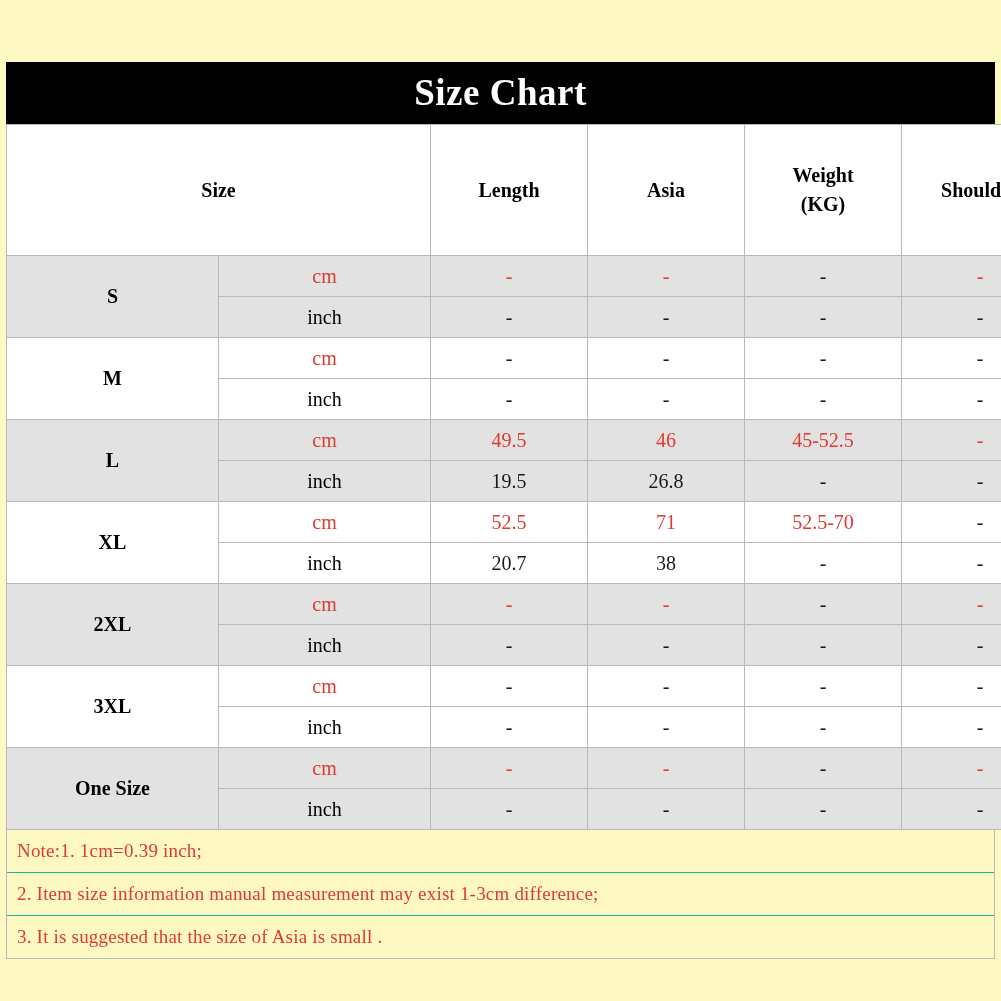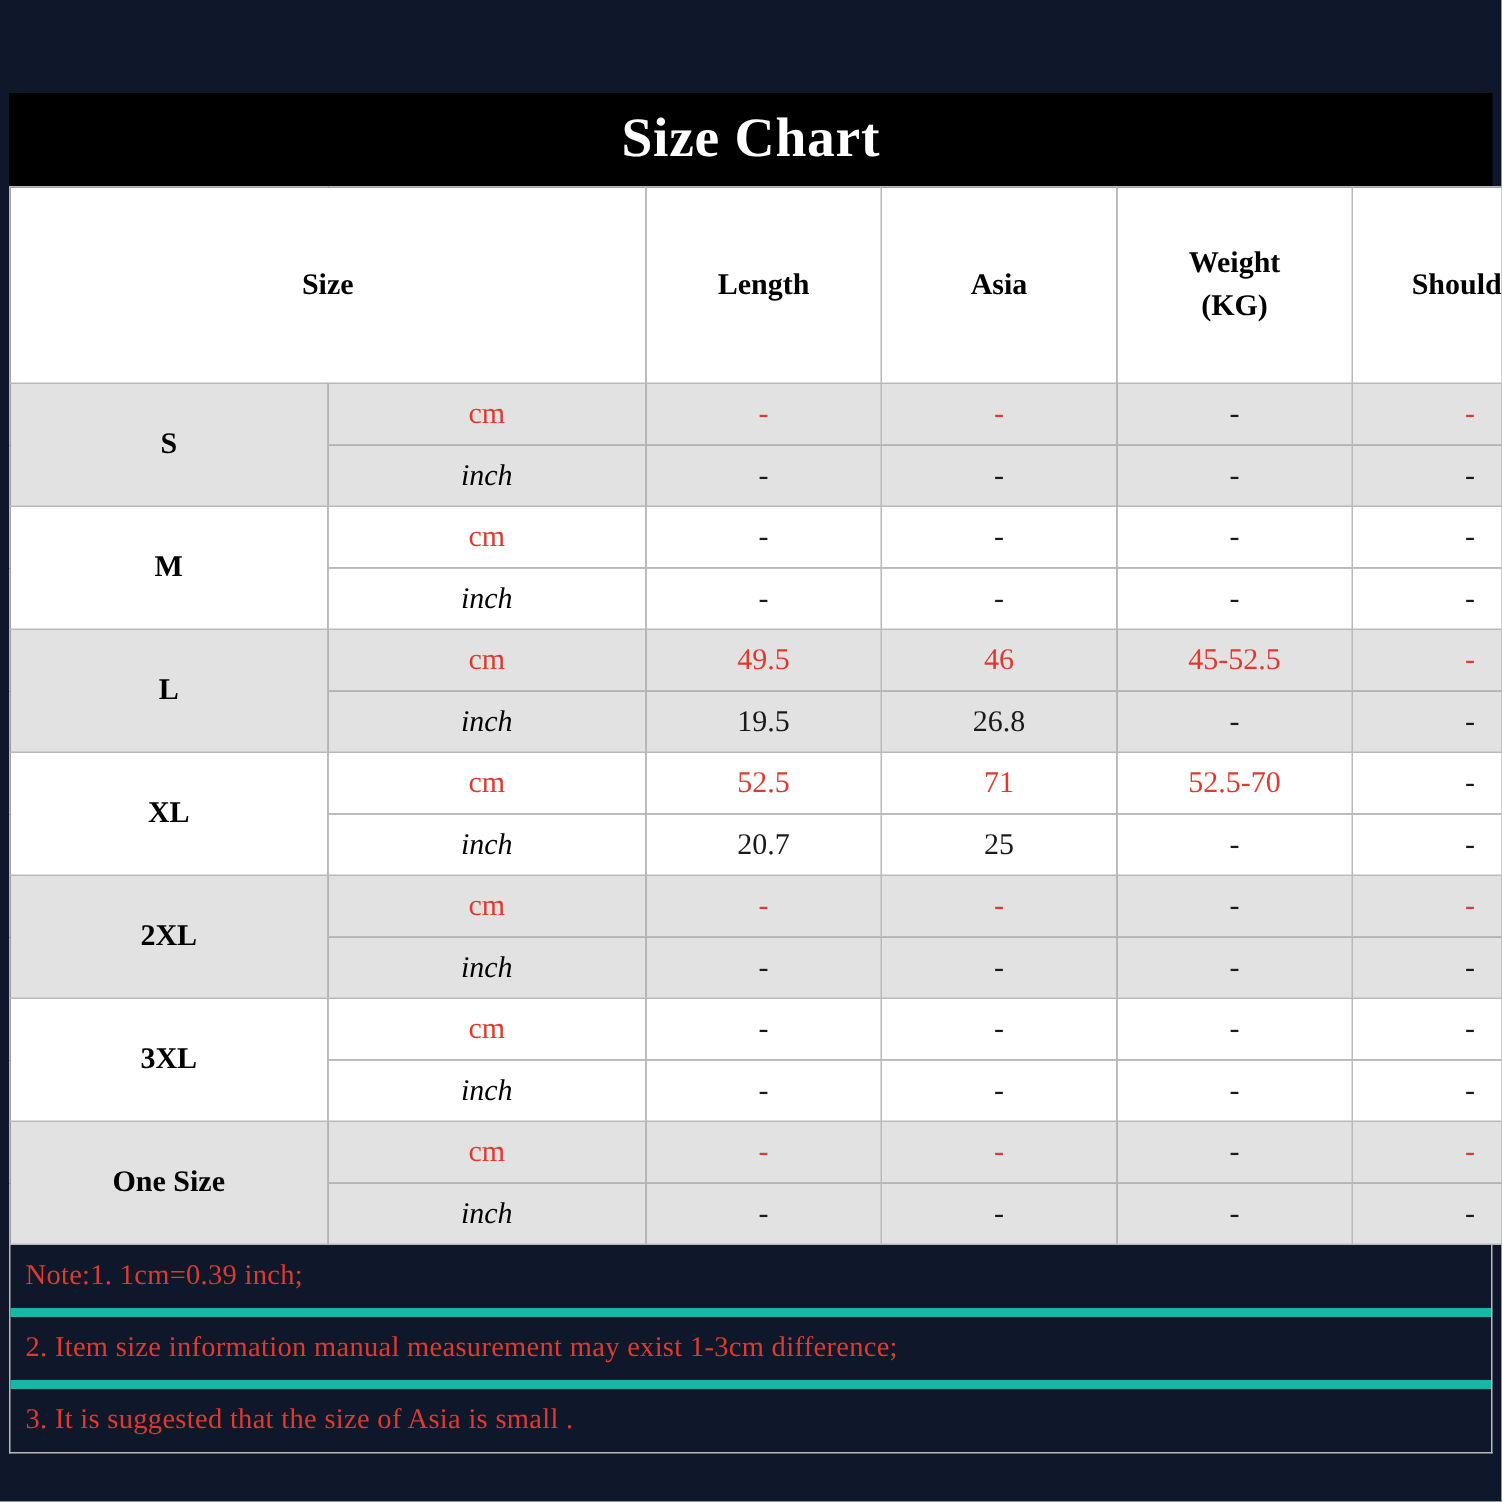--- a/index.html
+++ b/index.html
@@ -11,21 +11,21 @@
     width: 1001px;
     height: 1001px;
     font-family: "Liberation Serif", serif;
     color: #000000;
     overflow: hidden;
   }
   .page {
     position: relative;
     width: 1001px;
     height: 1001px;
-    background: #0f172a;
+    background: #fef9c3;
     box-sizing: border-box;
   }
   .chart-wrap {
     position: absolute;
     left: 6px;
     top: 62px;
     width: 989px;
   }
   .title-bar {
     background: #000000;
@@ -69,21 +69,20 @@
   .unit-cell {
     width: 90px;
     font-size: 19px;
     margin-top: 20px;
   }
   .unit-cm {
     color: #e03a2f;
   }
   .unit-inch {
     color: #000000;
-    font-style: italic;
   }
   .row-shaded td {
     background: #e2e2e2;
   }
   .row-plain td {
     background: #ffffff;
   }
   .val-red {
     color: #e03a2f;
   }
@@ -95,21 +94,21 @@
     margin-top: 0;
     border: 1px solid #b9b9b9;
     border-top: none;
     width: 989px;
     box-sizing: border-box;
   }
   .note-line {
     color: #e03a2f;
     font-size: 19px;
     padding: 10px 8px 10px 10px;
-    border-bottom: 6px solid #14b8a6;
+    border-bottom: 1px solid #14b8a6;
     letter-spacing: 0.2px;
   }
   .note-line:last-child {
     border-bottom: none;
   }
 </style>
 </head>
 <body>
 
 <div class="page">
@@ -196,21 +195,21 @@
           <td class="unit-cell unit-cm">cm</td>
           <td class="val-red">52.5</td>
           <td class="val-red">71</td>
           <td class="val-red">52.5-70</td>
           <td class="val-black">-</td>
 
         </tr>
         <tr class="band row-plain">
           <td class="unit-cell unit-inch">inch</td>
           <td class="val-black">20.7</td>
-          <td class="val-black">25</td>
+          <td class="val-black">38</td>
           <td class="val-black">-</td>
           <td class="val-black">-</td>
 
         </tr>
 
         <tr class="band row-shaded">
           <td class="size-label" rowspan="2">2XL</td>
           <td class="unit-cell unit-cm">cm</td>
           <td class="val-red">-</td>
           <td class="val-red">-</td>

